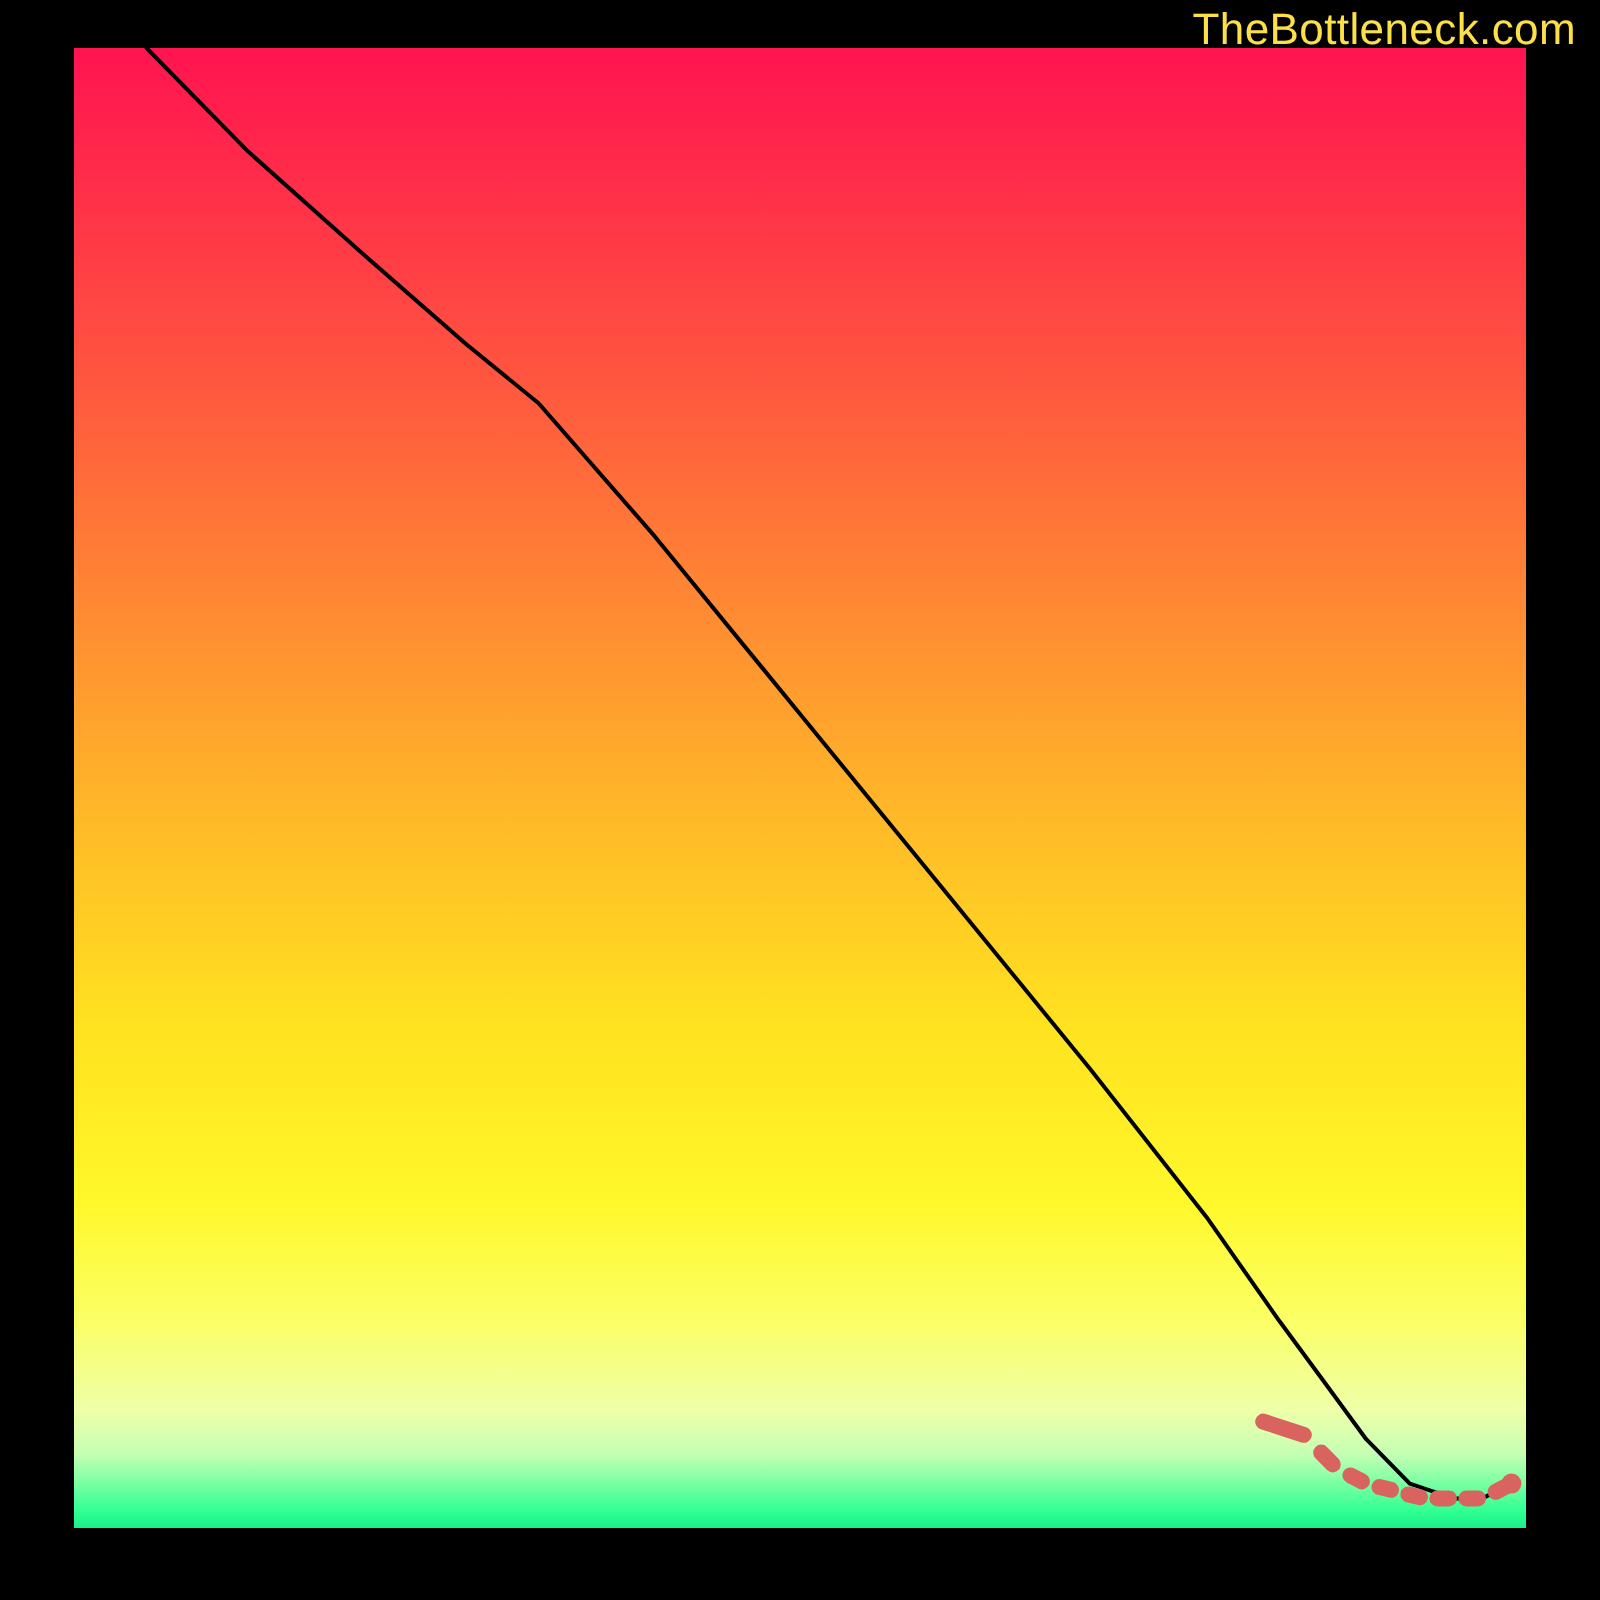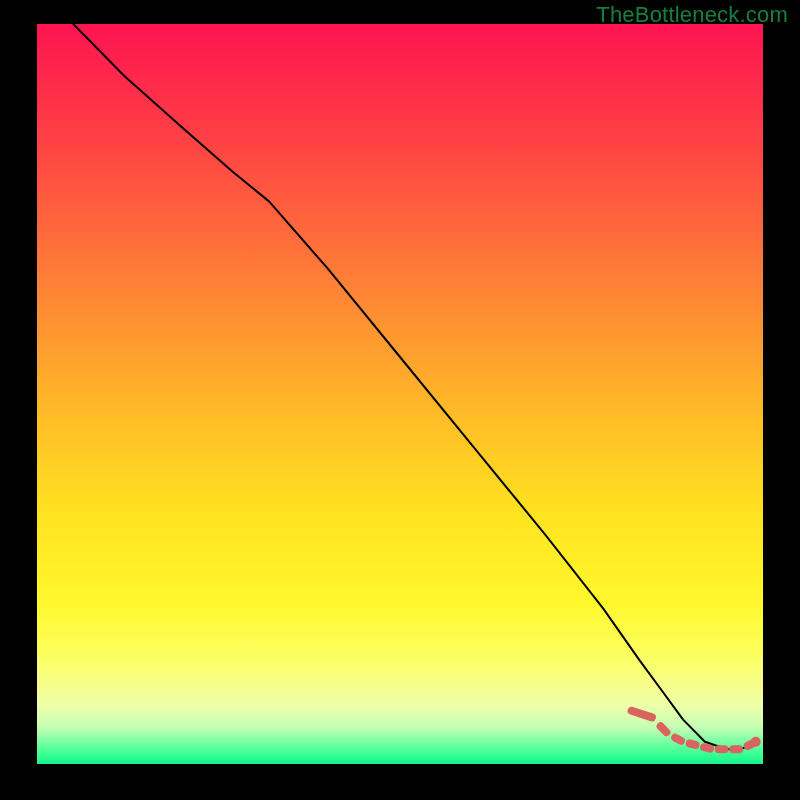--- a/index.html
+++ b/index.html
@@ -14,21 +14,21 @@
   .canvas {
     position: relative;
     width: 800px;
     height: 800px;
     background: #000;
   }
   .watermark {
     position: absolute;
     top: 2px;
     right: 12px;
-    color: #15803d;
+    color: #fde047;
     font-size: 22px;
     font-weight: 500;
     letter-spacing: 0.2px;
     z-index: 50;
     margin-left: 32px;
   }
   .plot-area {
     position: absolute;
     left: 37px;
     top: 24px;

